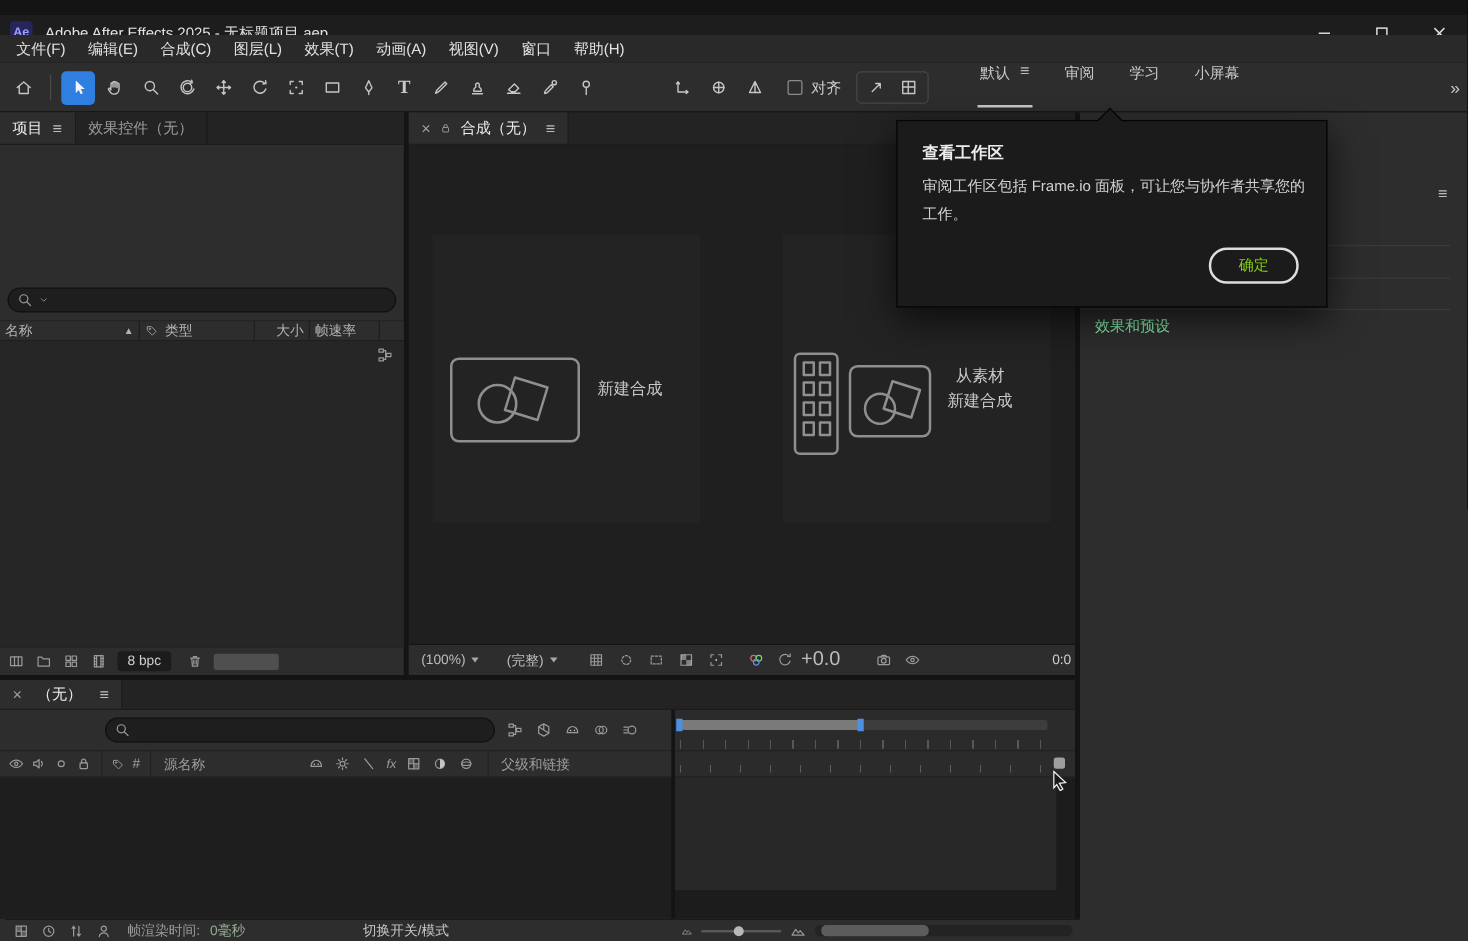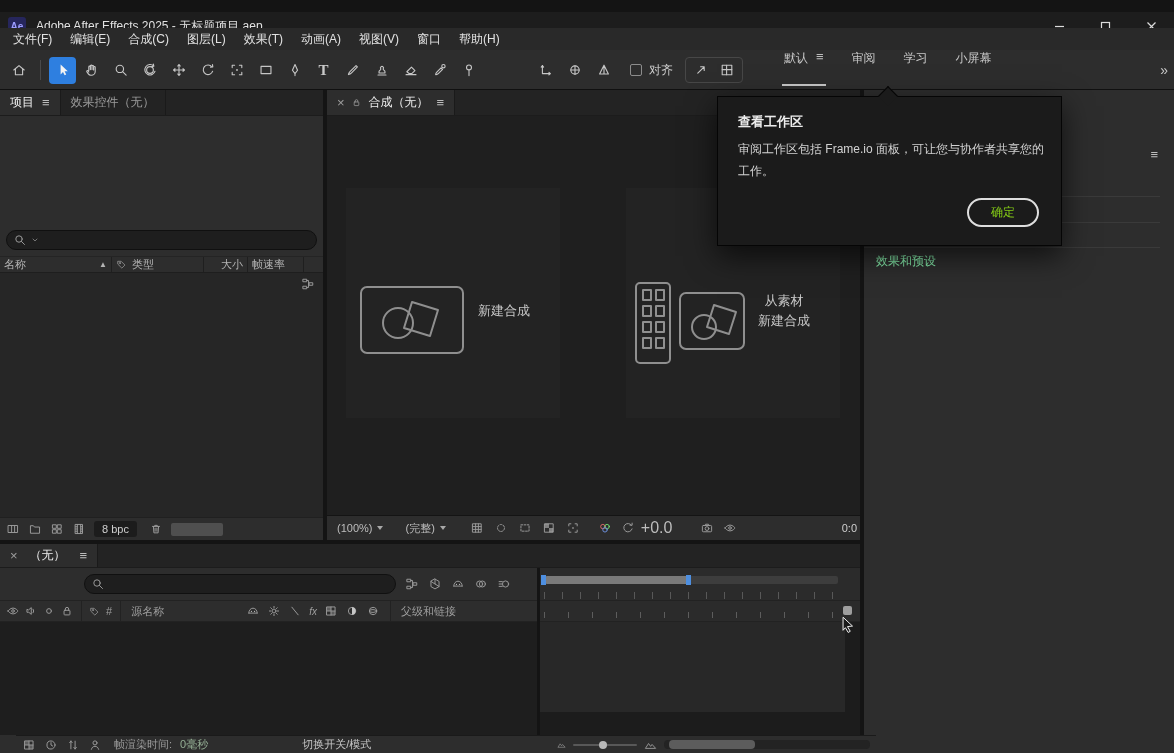--- a/index.html
+++ b/index.html
@@ -655,21 +655,21 @@
       <div class="abs" style="left:4px;bottom:3px;width:300px;height:6px;background:repeating-linear-gradient(90deg,#5d5d5d 0 1px,transparent 1px 24px)"></div>
       <div class="abs" style="right:8px;top:5px;width:9px;height:9px;background:#9e9e9e;border-radius:2px"></div>
     </div>
 
     <div class="abs" style="left:0;top:78px;width:538px;height:113px;background:#1e1e1e"></div>
     <div class="abs" style="left:540px;top:78px;width:320px;height:113px;background:#1c1c1c">
       <div class="abs" style="left:0;top:0;width:305px;height:90px;background:#282828"></div>
     </div>
     <div class="abs" style="left:537px;top:24px;width:3px;height:167px;background:#141414"></div>
 
-    <div class="abs row" style="left:16px;top:191px;width:860px;height:18px;background:#2d2d2d;border-top:1px solid #1a1a1a;padding:0 6px;gap:8px;font-size:11px">
+    <div class="abs row" style="left:4px;top:191px;width:860px;height:18px;background:#2d2d2d;border-top:1px solid #1a1a1a;padding:0 6px;gap:8px;font-size:11px">
       <svg class="ic sm dim">
           <use href="#i-mosaic"></use>
         </svg>
       <svg class="ic sm dim">
           <use href="#i-clock"></use>
         </svg>
       <svg class="ic sm dim">
           <use href="#i-updown"></use>
         </svg>
       <svg class="ic sm dim">

